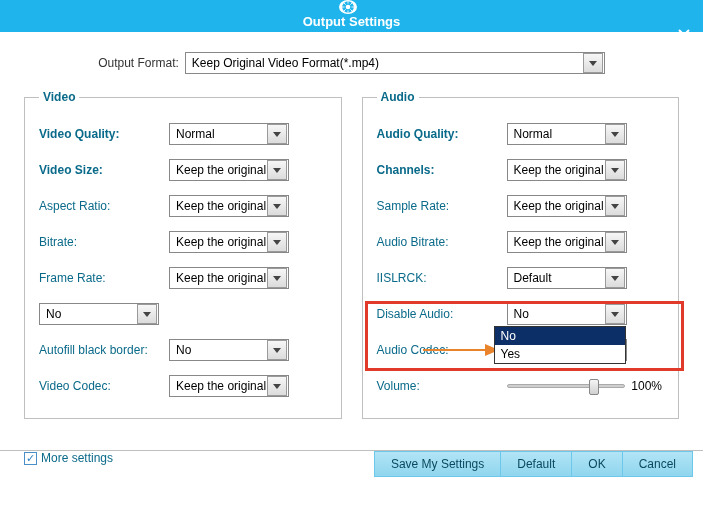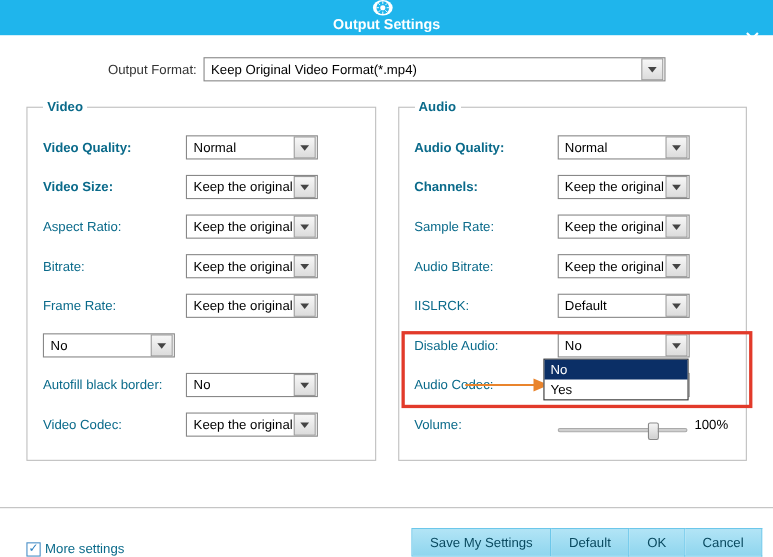--- a/index.html
+++ b/index.html
@@ -18,29 +18,29 @@
 .format-sel { width: 420px; }
 .panels { display:flex; gap: 20px; }
 fieldset { border:1px solid #bfbfbf; flex:1; padding: 12px 16px 14px 14px; position:relative; }
 legend { font-size:12px; font-weight:bold; color:#0a6a8a; padding: 0 4px; }
 .row { display:flex; align-items:center; height: 36px; font-size:12px; }
 .row .lbl { color:#0a6a8a; width: 130px; }
 .row .lbl.bold { font-weight:bold; }
 .row .ctrl { width: 120px; }
 .vol-row { display:flex; align-items:center; height:36px; font-size:12px; }
 .vol-row .lbl { color:#0a6a8a; width:130px; }
-.slider { flex:1; display:flex; align-items:flex-end; gap:6px; }
+.slider { flex:1; display:flex; align-items:center; gap:6px; }
 .track { height:4px; background:#cfcfcf; border:1px solid #aaa; flex:1; position:relative; border-radius:2px; }
 .thumb { position:absolute; top:-6px; width:10px; height:16px; background: linear-gradient(#f5f5f5,#d0d0d0); border:1px solid #888; border-radius:2px; }
 .highlight { position:absolute; border:3px solid #e23a2a; pointer-events:none; }
 .dropdown { position:absolute; background:#fff; border:1px solid #333; font-size:12px; z-index:9; }
 .dropdown .opt { padding:2px 6px; cursor:default; }
 .dropdown .opt.sel { background:#0b2f66; color:#fff; }
 .arrow { position:absolute; z-index:8; }
-.footer { position:absolute; bottom:0; left:0; right:0; height:45px; border-top:1px solid #bfbfbf; display:flex; align-items:flex-end; padding:0 10px 0 24px; font-size:12px; }
+.footer { position:absolute; bottom:0; left:0; right:0; height:56px; border-top:1px solid #bfbfbf; display:flex; align-items:flex-start; padding:0 10px 0 24px; font-size:12px; }
 .footer .more { color:#0a6a8a; display:flex; align-items:center; gap:4px; cursor:pointer;}
 .footer .chk { width:13px; height:13px; border:1px solid #4a8fc7; background:#fff; display:flex; align-items:center; justify-content:center; }
 .footer .chk::after { content:"✓"; color:#2a7fc0; font-size:11px; line-height:1; }
 .footer .btns { margin-left:auto; display:flex; }
 .footer .fbtn { height:26px; border:1px solid #6cc7ea; border-left:none; background:linear-gradient(#b2e4f6,#8fd6ee); color:#0a4a60; padding:0 16px; display:flex; align-items:center; cursor:pointer; font-size:12px; }
 .footer .fbtn:first-child { border-left:1px solid #6cc7ea; }
 </style>
 </head>
 <body>
 

